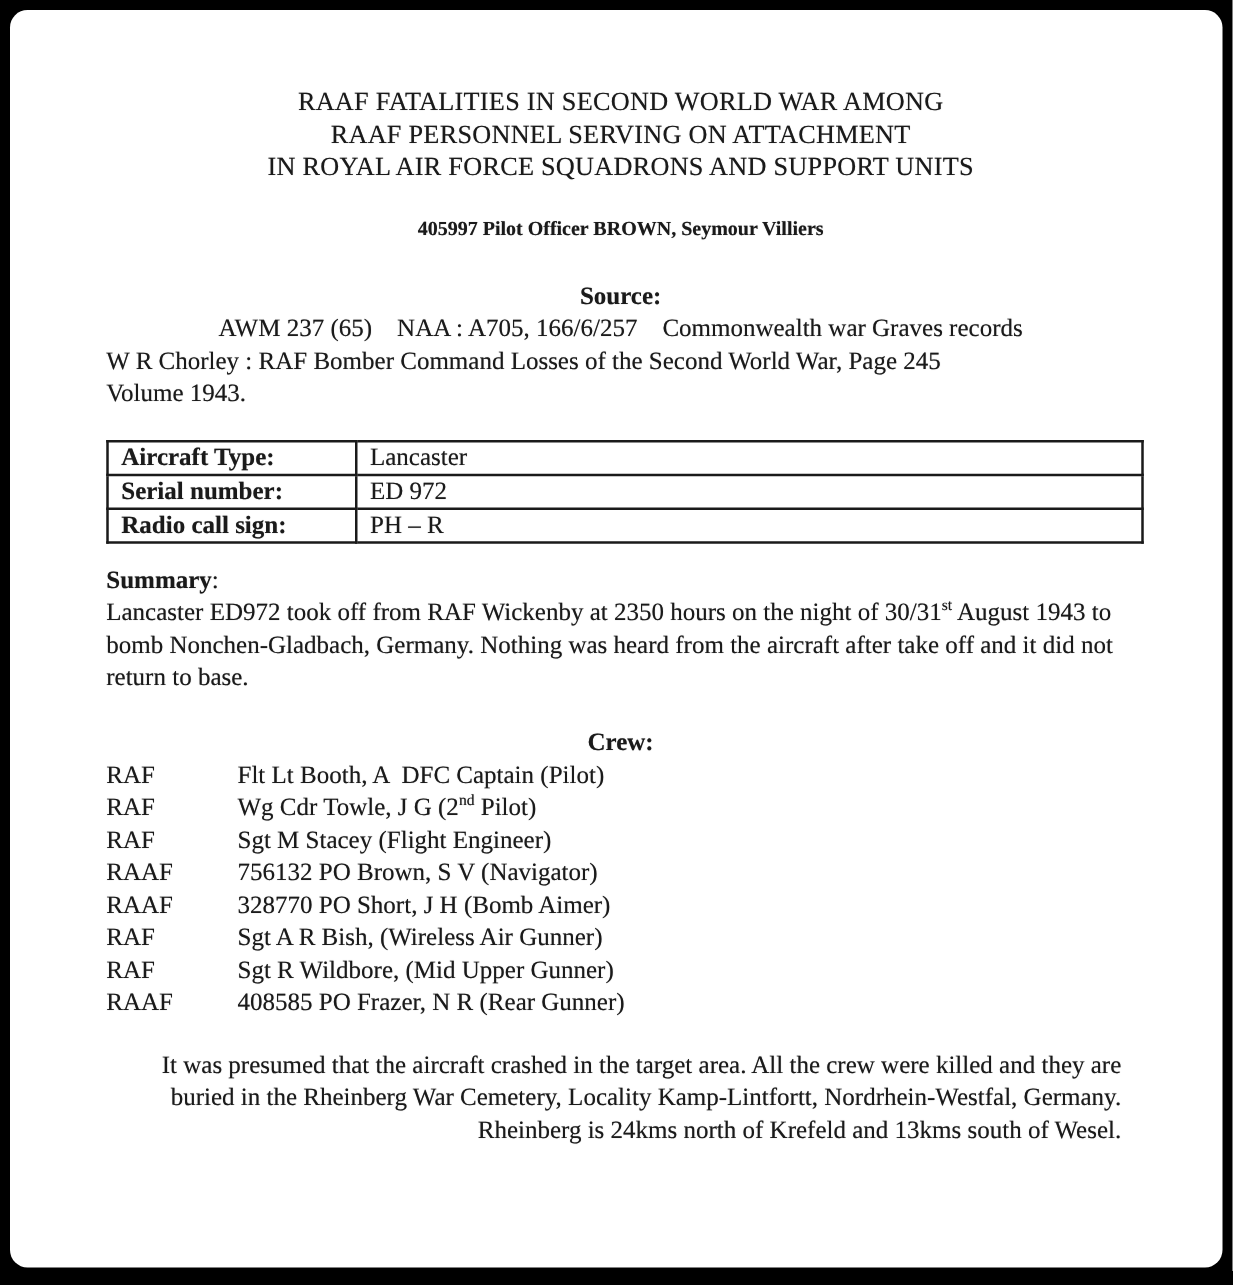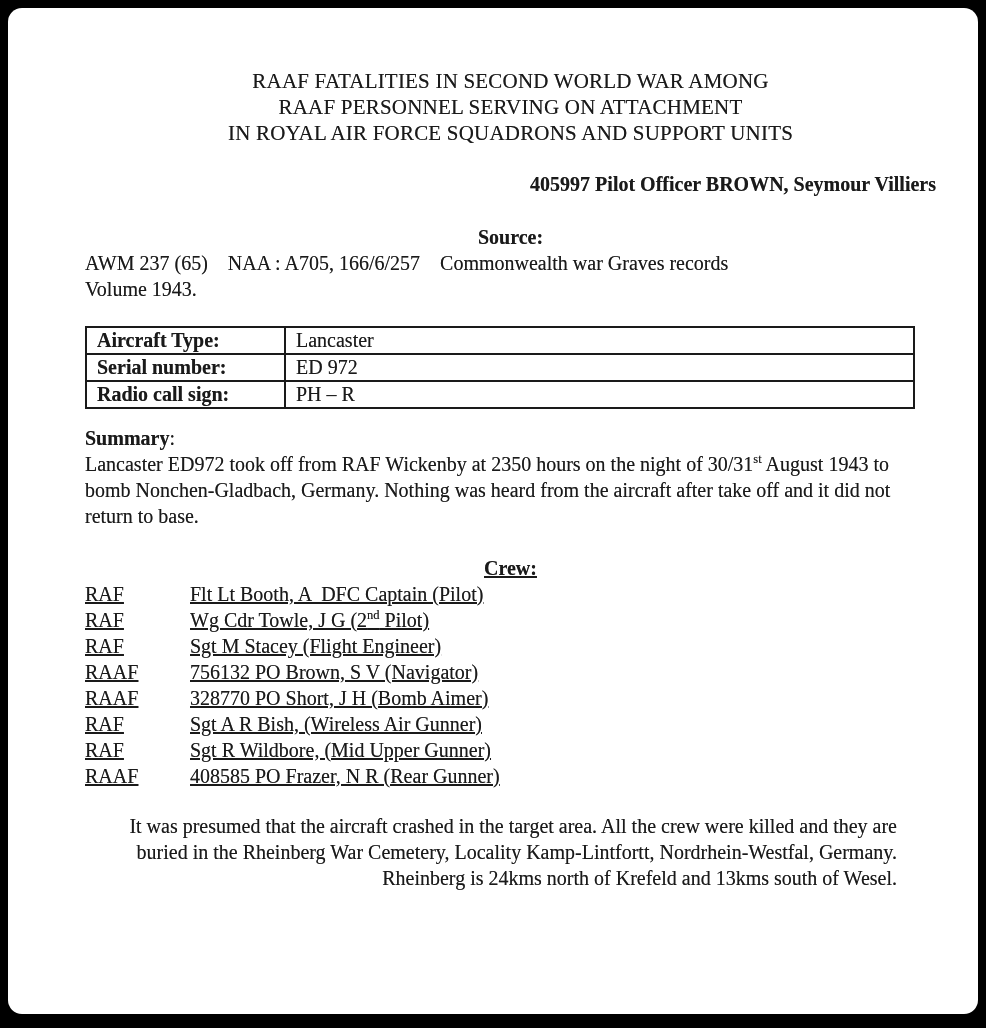--- a/index.html
+++ b/index.html
@@ -8,57 +8,57 @@
     background: #000000;
     position: relative;
     font-family: "Liberation Serif", "DejaVu Serif", serif;
   }
   .page {
     position: absolute;
     top: 8px; left: 8px; right: 8px; bottom: 14px;
     background: #ffffff;
     border-radius: 14px;
     color: #1a1a1a;
-    padding: 60px 42px 40px 77px;
+    padding: 60px 70px 40px 77px;
     overflow: hidden;
     text-shadow: 0 0 0.6px rgba(20,20,20,0.55);
   }
   .title-block {
     text-align: center;
     font-size: 21px;
     line-height: 26px;
     letter-spacing: 0.2px;
   }
   .subject-line {
-    text-align: right;
+    text-align: center;
     font-weight: bold;
-    font-size: 20px;
+    font-size: 16px;
     line-height: 26px;
     margin-top: 25px;
   }
   .source-section { margin-top: 27px; font-size: 20px; line-height: 26px; }
   .bold { font-weight: bold; text-align: center; }
-  .pre-space { white-space: pre-wrap; }
+  .pre-space { white-space: pre-wrap; text-align: center; }
   table.aircraft {
     margin-top: 24px;
     width: 830px;
     border-collapse: collapse;
     font-size: 20px;
   }
   table.aircraft td {
     border: 2px solid #1a1a1a;
     height: 27px;
     line-height: 23px;
     padding: 1px 4px 1px 10px;
     vertical-align: middle;
   }
   table.aircraft td.label-cell { width: 199px; font-weight: bold; }
   .summary-section { margin-top: 16px; font-size: 20px; line-height: 26px; width: 808px; }
   sup { font-size: 12.5px; line-height: 0; vertical-align: super; }
-  .crew-section { margin-top: 26px; font-size: 20px; line-height: 26px; text-decoration: underline; }
+  .crew-section { margin-top: 26px; font-size: 20px; line-height: 26px; }
   .crew-row { display: flex; }
   .crew-service { width: 105px; flex: 0 0 105px; }
   .crew-detail { white-space: pre-wrap; }
   .closing-paragraph { margin-top: 24px; font-size: 20px; line-height: 26px; width: 812px; text-align: right; }
 </style>
 </head>
 <body>
 
 <div class="page">
 
@@ -66,20 +66,21 @@
     <div>RAAF FATALITIES IN SECOND WORLD WAR AMONG</div>
     <div>RAAF PERSONNEL SERVING ON ATTACHMENT</div>
     <div>IN ROYAL AIR FORCE SQUADRONS AND SUPPORT UNITS</div>
   </div>
 
   <div class="subject-line">405997 Pilot Officer BROWN, Seymour Villiers</div>
 
   <div class="source-section">
     <div class="bold">Source:</div>
     <div class="pre-space">AWM 237 (65)    NAA : A705, 166/6/257    Commonwealth war Graves records</div>
+    <div>W R Chorley : RAF Bomber Command Losses of the Second World War, Page 245</div>
     <div>Volume 1943.</div>
   </div>
 
   <table class="aircraft">
     <tbody id="aircraft-rows">
         <tr>
           <td class="label-cell">Aircraft Type:</td>
           <td>Lancaster</td>
         </tr>
         <tr>

